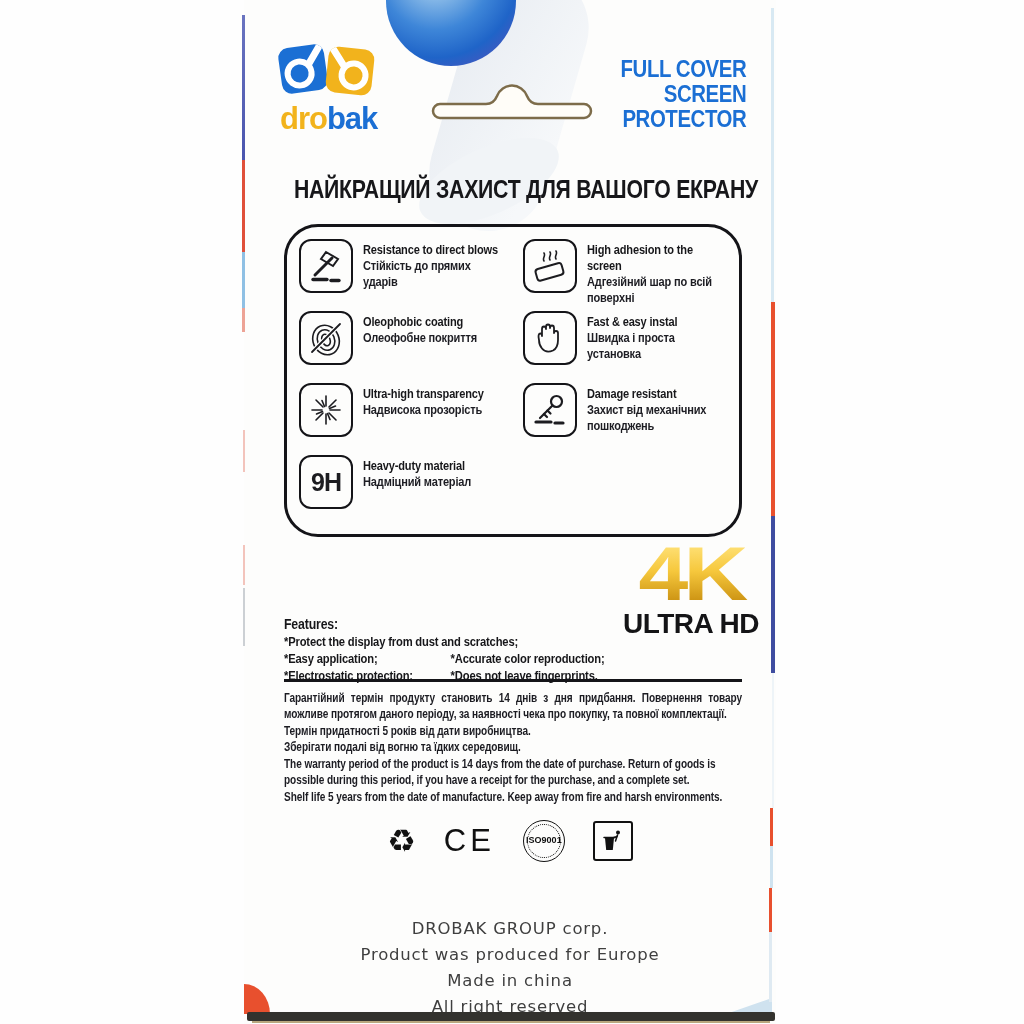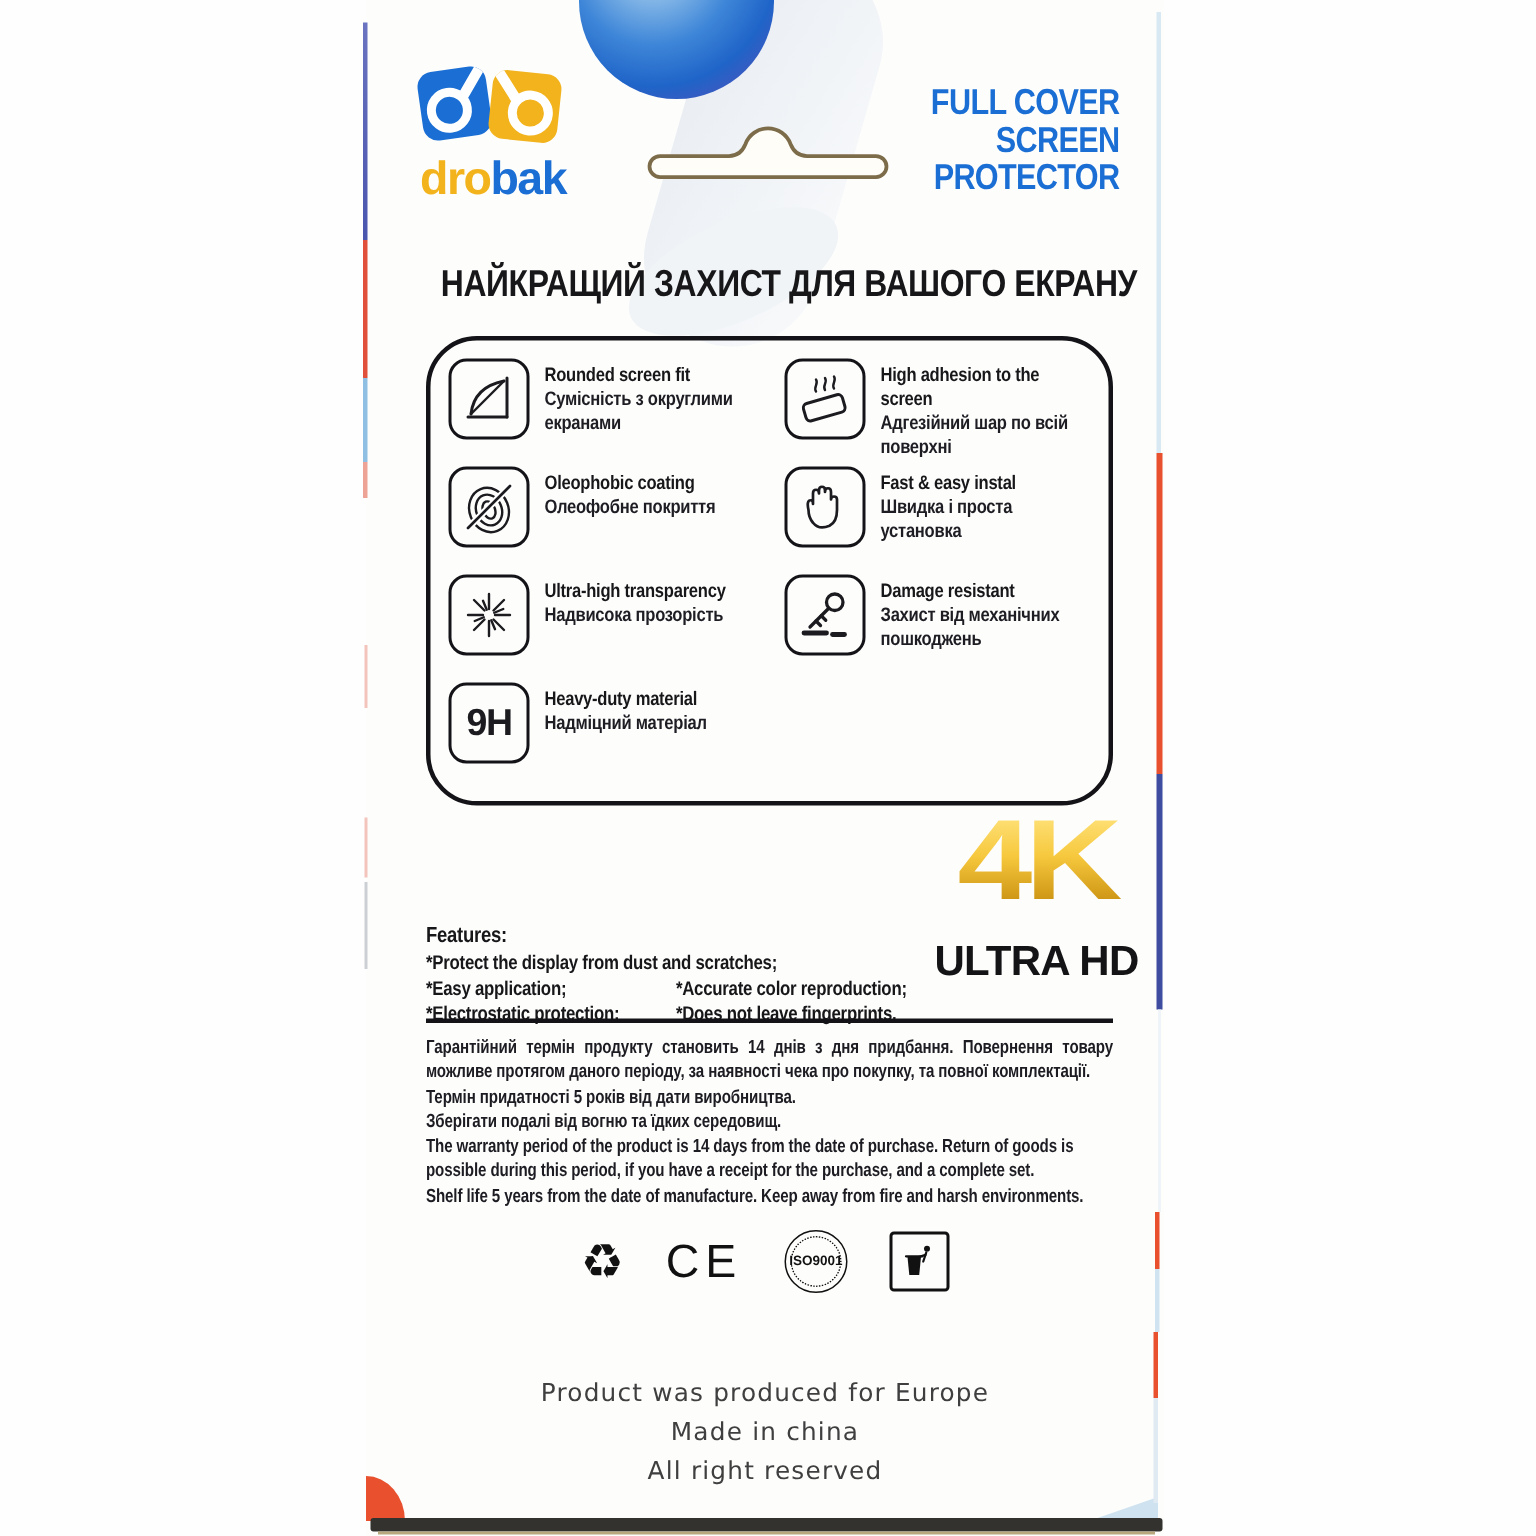--- a/index.html
+++ b/index.html
@@ -60,21 +60,21 @@
   .list-ua{top:542px;}
   .list-en{top:616px;}
   .list-title{font-size:14.5px;font-weight:800;}
   .two-col{display:grid;grid-template-columns:196px auto;}
 
   
   .uhd{position:absolute;left:372px;top:543px;width:150px;text-align:center;z-index:3;}
   .uhd-big{font-size:76px;line-height:62px;font-weight:800;letter-spacing:-4px;transform:scaleX(1.18);transform-origin:50% 50%;
     background:linear-gradient(180deg,#ffe27a 0%,#f6c83d 45%,#c78d0e 100%);
     -webkit-background-clip:text;background-clip:text;color:transparent;}
-  .uhd-small{font-size:28px;font-weight:800;letter-spacing:-.5px;margin-top:20px;color:#141416;}
+  .uhd-small{font-size:28px;font-weight:800;letter-spacing:-.5px;margin-top:3px;color:#141416;}
 
   .divider{position:absolute;left:40px;top:679px;width:458px;height:3px;background:#141418;z-index:3;}
 
   .warranty{position:absolute;left:40px;width:458px;z-index:3;font-size:12.6px;font-weight:700;line-height:16.4px;letter-spacing:-.1px;color:#1c1c22;}
   .warr-ua{top:690px;}
   .warr-en{top:756px;}
   .just{text-align:justify;}
 
   
   .certs{position:absolute;left:0;top:820px;width:100%;display:flex;justify-content:center;align-items:center;gap:28px;z-index:3;}
@@ -135,35 +135,35 @@
         <div>PROTECTOR</div>
       </div>
     </div>
 
     <div class="headline">
       <div class="cx-c">НАЙКРАЩИЙ ЗАХИСТ ДЛЯ ВАШОГО ЕКРАНУ</div>
     </div>
 
     <div class="fbox">
 
-
       <div class="cell">
         <div class="icon-box">
           <svg width="38" height="38" viewBox="0 0 38 38" fill="none" stroke="#1c1c20" stroke-width="2" stroke-linecap="round">
-            <line x1="31" y1="5" x2="31" y2="31"></line>
-            <line x1="5" y1="31" x2="31" y2="31"></line>
-            <path d="M7 29 Q9 11 29 7"></path>
-            <line x1="7" y1="29" x2="29" y2="7" stroke-width="1.6"></line>
-          </svg>
-        </div>
-        <div class="cell-text cx-l">
-          <div class="cell-title">Rounded screen fit</div>
-          <div class="cell-sub">Сумісність з округлими екранами</div>
-        </div>
-      </div>
+            <line x1="8" y1="28" x2="25" y2="11" stroke-width="3"></line>
+            <path d="M19 5 L31 12 L26 19 L14 12 Z"></path>
+            <line x1="6" y1="32.5" x2="20" y2="32.5" stroke-width="3.4"></line>
+            <line x1="24" y1="33.5" x2="32" y2="33.5" stroke-width="3.4"></line>
+          </svg>
+        </div>
+        <div class="cell-text cx-l">
+          <div class="cell-title">Resistance to direct blows</div>
+          <div class="cell-sub">Стійкість до прямих ударів</div>
+        </div>
+      </div>
+
 
       <div class="cell">
         <div class="icon-box">
           <svg width="38" height="38" viewBox="0 0 38 38" fill="none" stroke="#1c1c20" stroke-width="2" stroke-linecap="round">
             <rect x="5" y="19" width="27" height="12" rx="3" transform="rotate(-16 18 25)"></rect>
             <path d="M13 14 c-2 -3 2 -5 0 -8" stroke-width="1.6"></path>
             <path d="M19 13 c-2 -3 2 -5 0 -8" stroke-width="1.6"></path>
             <path d="M25 12 c-2 -3 2 -5 0 -8" stroke-width="1.6"></path>
           </svg>
         </div>
@@ -305,20 +305,21 @@
           <circle cx="19" cy="5.5" r="2" fill="#111" stroke="none"></circle>
           <line x1="18.5" y1="8" x2="16.5" y2="14"></line>
           <line x1="18" y1="9.5" x2="12" y2="11.5"></line>
           <path d="M6 11 h9 l-1.2 12 h-6.6 Z" fill="#111" stroke="none"></path>
           <line x1="5" y1="10.5" x2="16" y2="10.5"></line>
         </svg>
       </div>
     </div>
 
     <div class="footer">
+      <div>DROBAK GROUP corp.</div>
       <div>Product was produced for Europe</div>
       <div>Made in china</div>
       <div>All right reserved</div>
     </div>
 
   </div>
 
   <div class="edge" style="left:242px;top:15px;width:3px;height:145px;background:linear-gradient(#6a74c0,#4a55ae);"></div>
   <div class="edge" style="left:242px;top:160px;width:3px;height:92px;background:#e0503a;"></div>
   <div class="edge" style="left:242px;top:252px;width:3px;height:56px;background:#8fc0e4;"></div>

